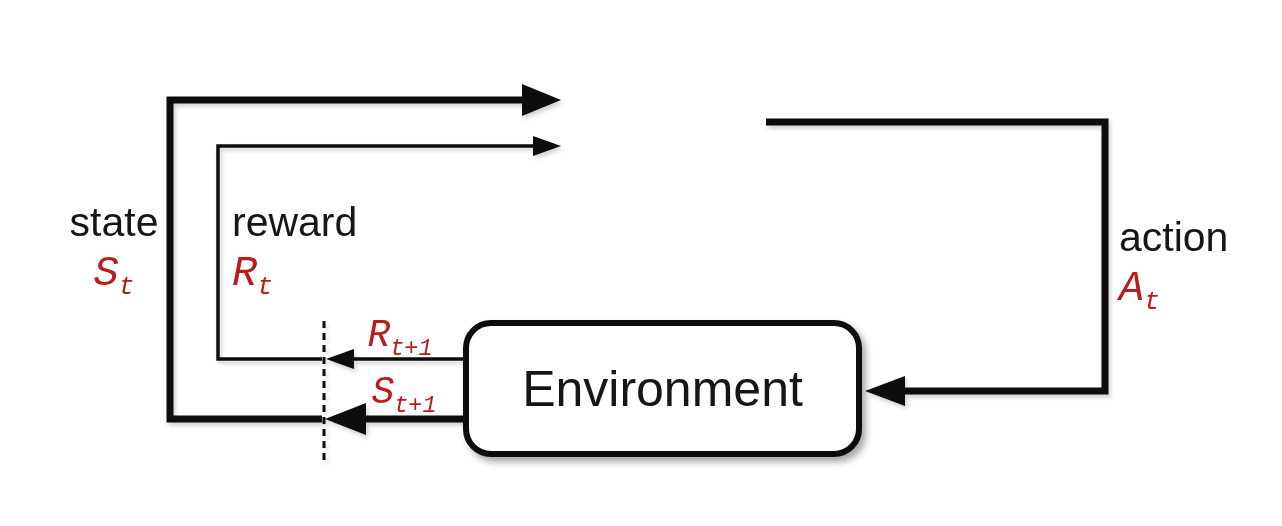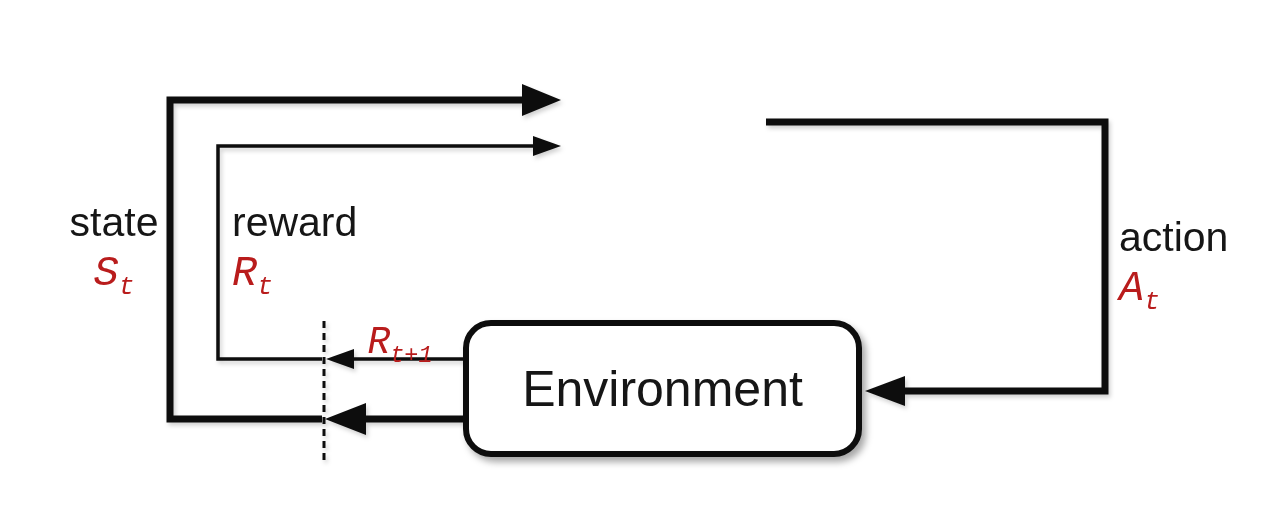--- a/index.html
+++ b/index.html
@@ -71,21 +71,21 @@
     display: block;
     margin-top: 8px;
   }
   .math sub {
     font-size: 0.62em;
     font-style: italic;
     line-height: 0;
   }
   .math-small {
     font-size: 38px;
-    margin-top: 15px;
+    margin-top: 8px;
   }
   .lbl-state   { left: 58px;  top: 201px; width: 112px; text-align: center; }
   .lbl-reward  { left: 232px; top: 201px; text-align: left; }
   .lbl-action  { left: 1119px; top: 216px; text-align: left; }
   .lbl-next-reward { left: 330px; top: 308px; width: 140px; text-align: center; }
   .lbl-next-state  { left: 334px; top: 365px; width: 140px; text-align: center; }
 </style>
 </head>
 <body>
 
@@ -128,14 +128,17 @@
 
   <div class="edge-label lbl-action">
     <span class="edge-word">action</span>
     <span class="math"><span>A</span><sub>t</sub></span>
   </div>
 
   <div class="edge-label lbl-next-reward">
     <span class="math math-small"><span>R</span><sub>t+1</sub></span>
   </div>
 
+  <div class="edge-label lbl-next-state">
+    <span class="math math-small"><span>S</span><sub>t+1</sub></span>
+  </div>
 
 </div>
 
 </body></html>

